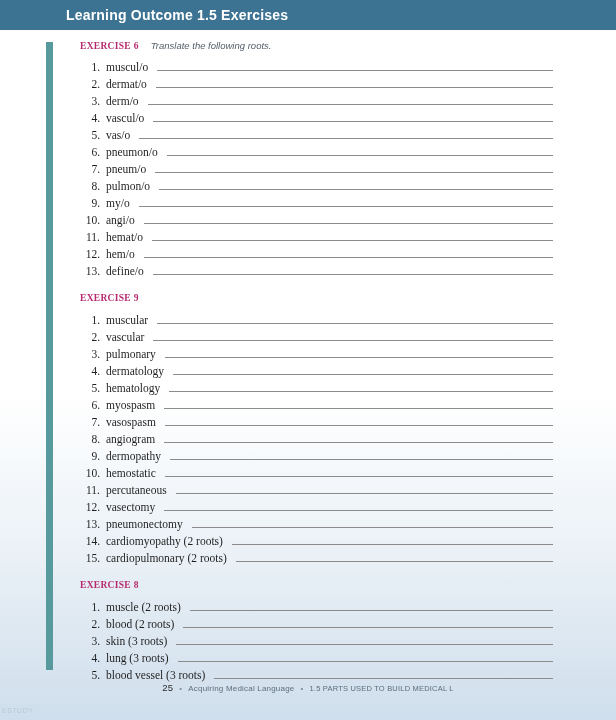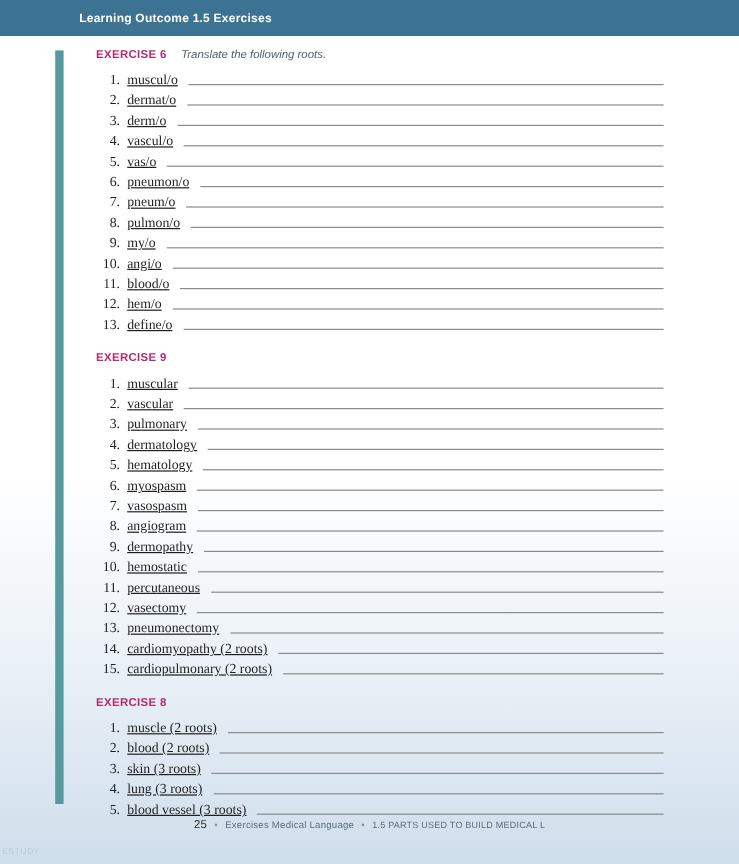--- a/index.html
+++ b/index.html
@@ -25,21 +25,21 @@
   .topbar {
     position: absolute;
     top: 0; left: 0; right: 0;
     height: 30px;
     background: var(--header-bg);
     display: flex;
     align-items: center;
   }
   .topbar h1 {
     color: #ffffff;
-    font-size: 10px;
+    font-size: 14px;
     font-weight: bold;
     letter-spacing: 0.2px;
     padding-left: 66px;
   }
   .accent-bar {
     position: absolute;
     left: 46px;
     top: 42px;
     width: 7px;
     height: 628px;
@@ -57,20 +57,21 @@
     margin-bottom: 6px;
     display: flex;
     align-items: baseline;
   }
   .ex-label {
     color: var(--exercise-label);
     font-weight: bold;
     font-size: 9.5px;
     letter-spacing: 0.3px;
     white-space: nowrap;
+    font-family: Liberation Serif, serif;
   }
   .ex-instruction {
     color: var(--instruction);
     font-style: italic;
     font-size: 9.5px;
     margin-left: 12px;
     white-space: nowrap;
   }
   .row {
     display: flex;
@@ -82,21 +83,20 @@
   }
   .row .num {
     width: 20px;
     text-align: right;
     margin-right: 6px;
     line-height: 15px;
   }
   .row .term {
     white-space: nowrap;
     line-height: 15px;
-    text-decoration: underline;
   }
   .row .blank {
     flex: 1;
     border-bottom: 1px solid var(--line-color);
     margin-left: 9px;
     margin-bottom: 4px;
     height: 1px;
   }
   .footer {
     position: absolute;
@@ -195,21 +195,21 @@
   </div>
 
   <div class="row">
     <span class="num">10.</span>
     <span class="term">angi/o</span>
     <span class="blank"></span>
   </div>
 
   <div class="row">
     <span class="num">11.</span>
-    <span class="term">blood/o</span>
+    <span class="term">hemat/o</span>
     <span class="blank"></span>
   </div>
 
   <div class="row">
     <span class="num">12.</span>
     <span class="term">hem/o</span>
     <span class="blank"></span>
   </div>
 
   <div class="row">
@@ -349,16 +349,16 @@
   <div class="row">
     <span class="num">5.</span>
     <span class="term">blood vessel (3 roots)</span>
     <span class="blank"></span>
   </div>
 </div>
   </section>
 </main>
 
 <footer class="footer">
-  <span class="page-num">25</span><span class="sep">•</span><span>Exercises Medical Language</span><span class="sep">•</span><span class="section-ref">1.5 PARTS USED TO BUILD MEDICAL L</span>
+  <span class="page-num">25</span><span class="sep">•</span><span>Acquiring Medical Language</span><span class="sep">•</span><span class="section-ref">1.5 PARTS USED TO BUILD MEDICAL L</span>
 </footer>
 
 <div class="watermark">ESTUDY</div>
 
 </body></html>

